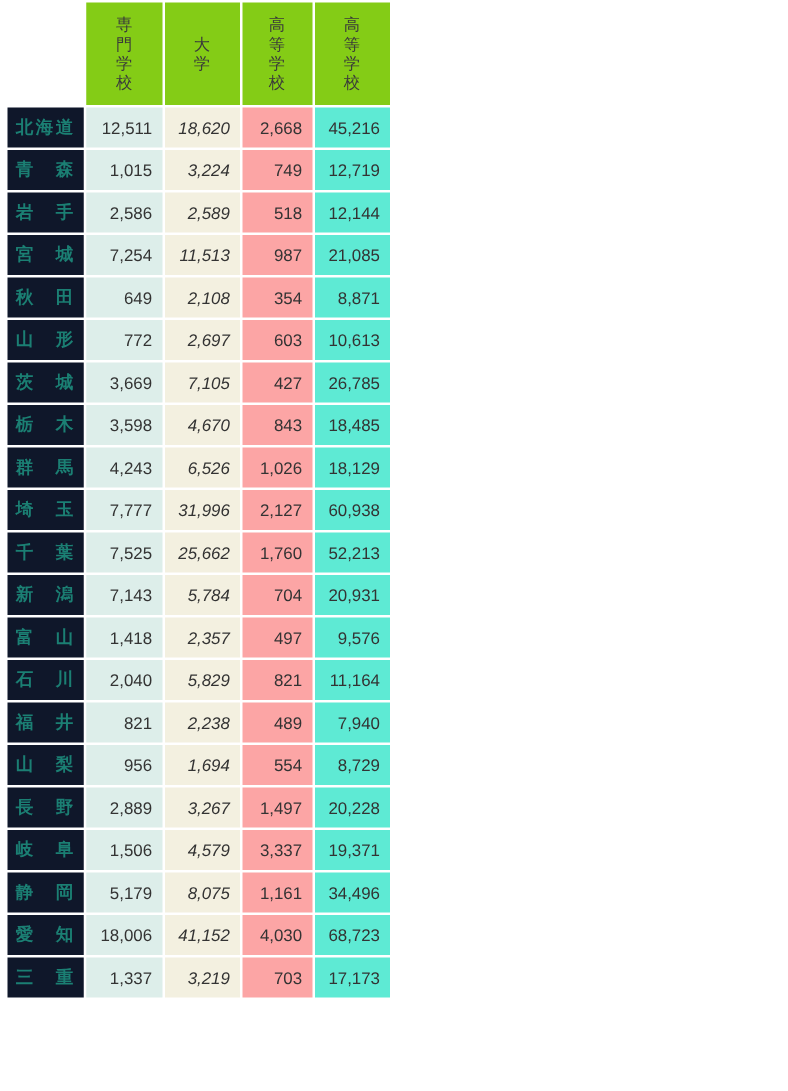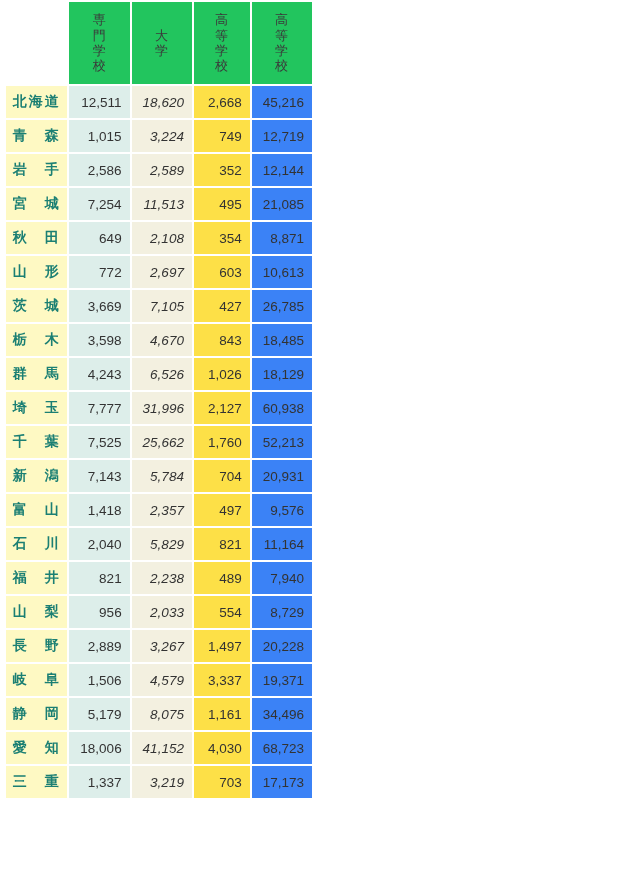--- a/index.html
+++ b/index.html
@@ -26,62 +26,62 @@
   }
   .pane-left { width: 310px; }
   td, th {
     padding: 0;
     margin: 0;
     font-weight: normal;
   }
   
   .hdr {
     height: 82px;
-    background: #22c55e;
+    background: #84cc16;
     color: #3a3a3a;
     font-size: 13px;
     text-align: center;
     vertical-align: middle;
     line-height: 1.18;
     letter-spacing: 0.5px;
   }
   .hdr-blank {
     background: #ffffff;
   }
   .hdr-inner {
     display: inline-block;
     writing-mode: horizontal-tb;
     width: 1.2em;
     word-break: break-all;
     white-space: normal;
   }
   
   .pref {
-    background: #fef9c3;
+    background: #0f172a;
     color: #1b7f73;
     font-size: 14px;
     text-align: center;
     height: 32px;
     vertical-align: middle;
     letter-spacing: 2px;
     font-weight: bold;
   }
   
   .val {
     font-size: 13.5px;
     color: #333333;
     text-align: right;
     padding-right: 8px;
     height: 32px;
     vertical-align: middle;
   }
   .v-a { background: #ddeeea; margin-top: 28px; }  
   .v-b { background: #f3f0e0; font-style: italic; }  
-  .v-c { background: #fde047; text-align: right; }  
-  .v-d { background: #3b82f6; }
+  .v-c { background: #fca5a5; text-align: right; }  
+  .v-d { background: #5eead4; }
   col.c-pref  { width: 66px; }
   col.c-a     { width: 62px; }
   col.c-b     { width: 62px; }
   col.c-c     { width: 58px; }
   col.c-d     { width: 62px; }
 </style>
 </head>
 <body>
 
 <div class="wrap">
@@ -116,28 +116,28 @@
             <td class="pref">青　森</td>
             <td class="val v-a">1,015</td>
             <td class="val v-b">3,224</td>
             <td class="val v-c">749</td>
             <td class="val v-d">12,719</td>
           </tr>
           <tr>
             <td class="pref">岩　手</td>
             <td class="val v-a">2,586</td>
             <td class="val v-b">2,589</td>
-            <td class="val v-c">352</td>
+            <td class="val v-c">518</td>
             <td class="val v-d">12,144</td>
           </tr>
           <tr>
             <td class="pref">宮　城</td>
             <td class="val v-a">7,254</td>
             <td class="val v-b">11,513</td>
-            <td class="val v-c">495</td>
+            <td class="val v-c">987</td>
             <td class="val v-d">21,085</td>
           </tr>
           <tr>
             <td class="pref">秋　田</td>
             <td class="val v-a">649</td>
             <td class="val v-b">2,108</td>
             <td class="val v-c">354</td>
             <td class="val v-d">8,871</td>
           </tr>
           <tr>
@@ -206,21 +206,21 @@
           <tr>
             <td class="pref">福　井</td>
             <td class="val v-a">821</td>
             <td class="val v-b">2,238</td>
             <td class="val v-c">489</td>
             <td class="val v-d">7,940</td>
           </tr>
           <tr>
             <td class="pref">山　梨</td>
             <td class="val v-a">956</td>
-            <td class="val v-b">2,033</td>
+            <td class="val v-b">1,694</td>
             <td class="val v-c">554</td>
             <td class="val v-d">8,729</td>
           </tr>
           <tr>
             <td class="pref">長　野</td>
             <td class="val v-a">2,889</td>
             <td class="val v-b">3,267</td>
             <td class="val v-c">1,497</td>
             <td class="val v-d">20,228</td>
           </tr>

